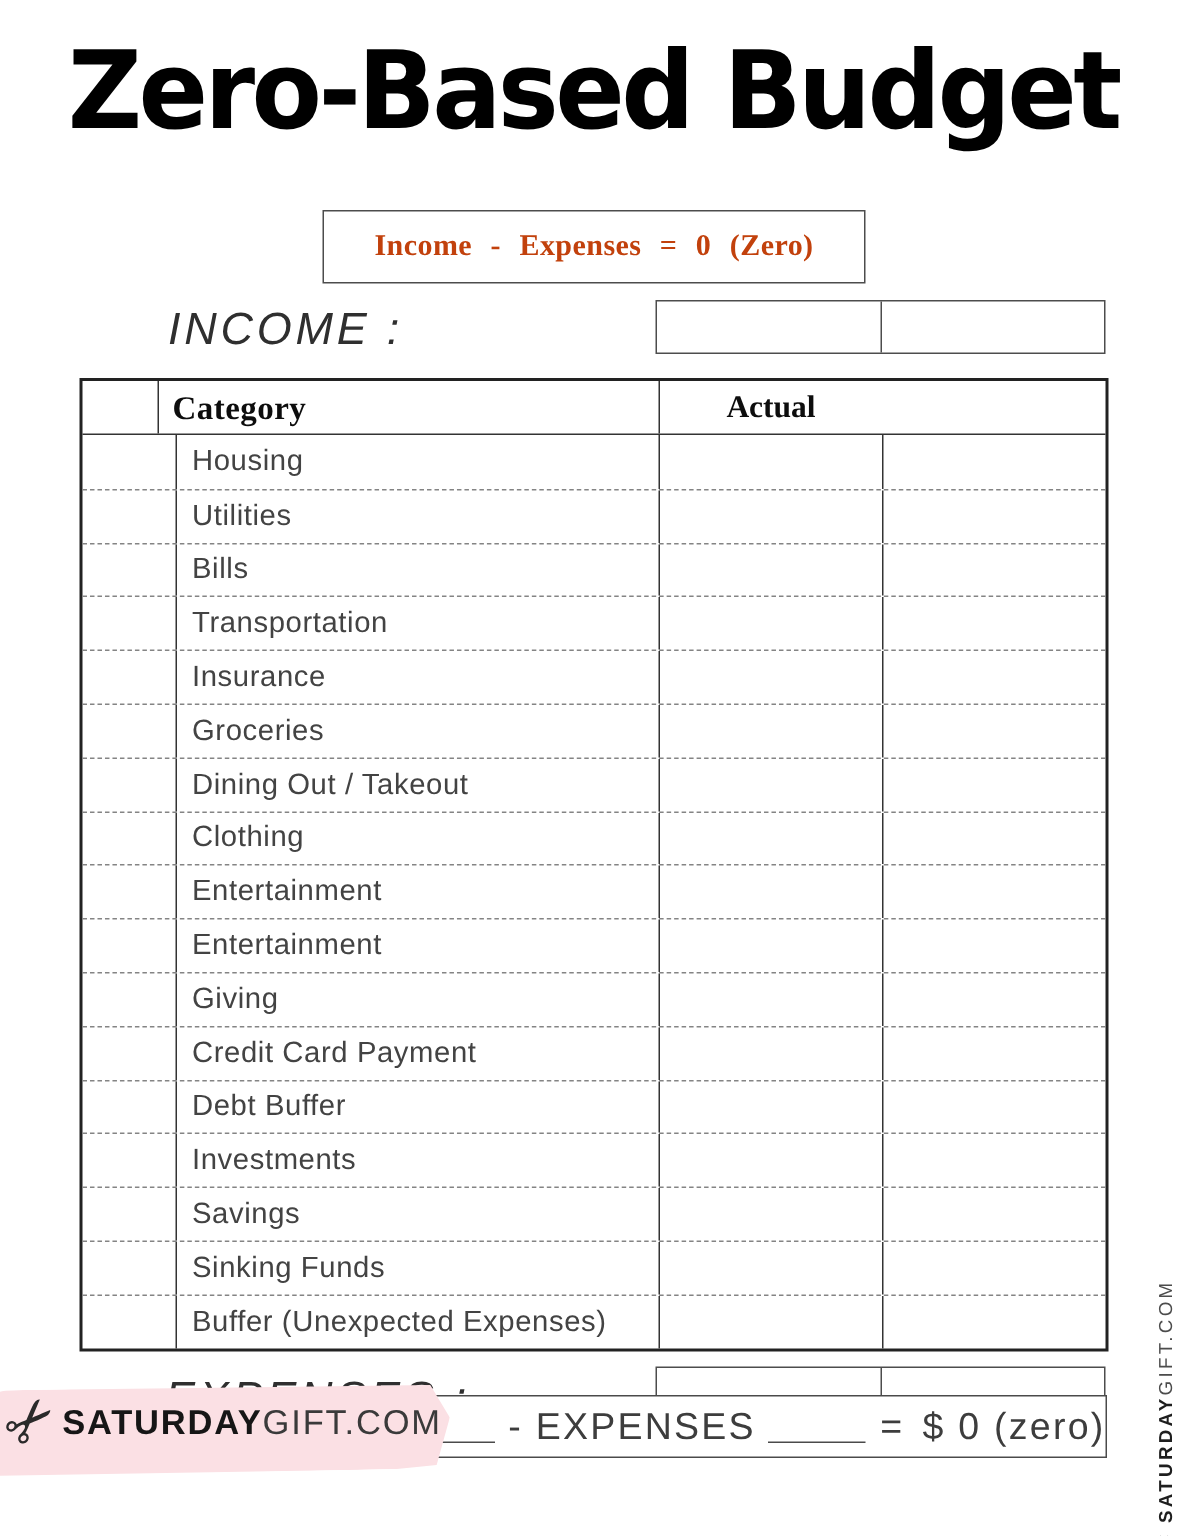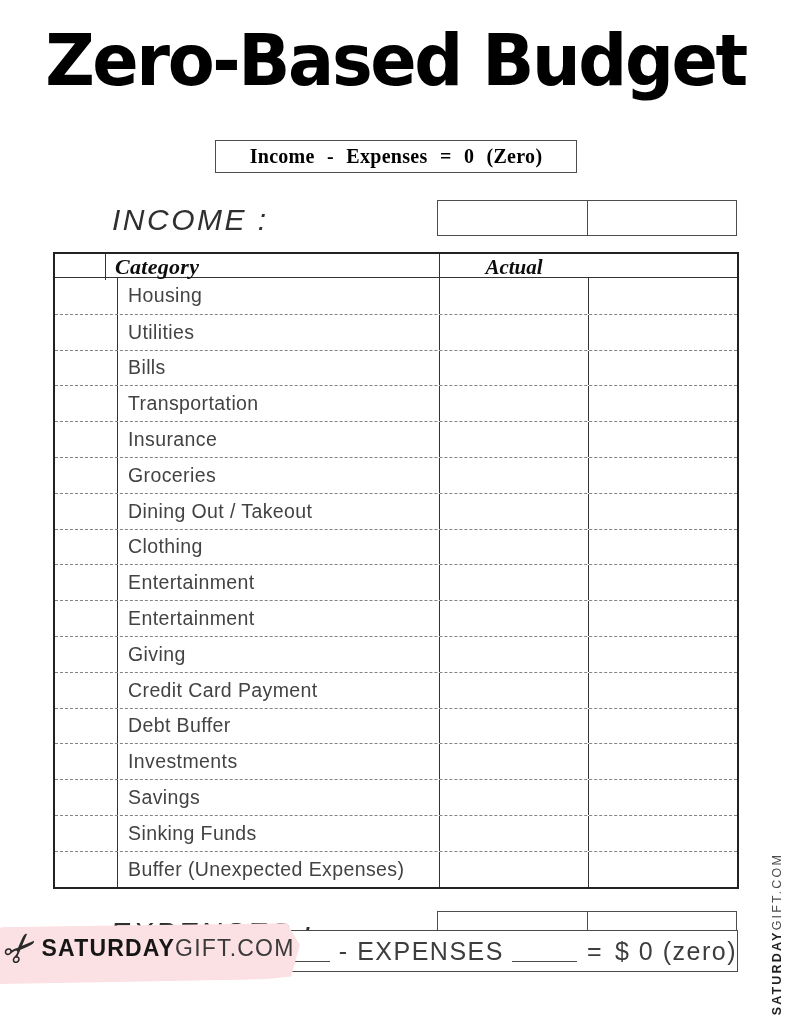--- a/index.html
+++ b/index.html
@@ -15,24 +15,24 @@
   .title {
     position:absolute; top:18px; left:0; width:791px; text-align:center;
     font-family:"DejaVu Sans", sans-serif; font-weight:bold;
     font-size:72px; letter-spacing:-2.5px; color:#000;
     transform:scaleX(.95); transform-origin:center;
     white-space:nowrap;
   }
 
   
   .formula-box {
-    position:absolute; left:215px; top:140px; width:362px; height:33px;
+    position:absolute; left:215px; top:140px; width:362px; height:49px;
     border:1px solid #4d4d4d; display:flex; align-items:center; justify-content:center;
     font-family:"Liberation Serif", serif; font-weight:bold; font-size:20px;
-    color:#000000; word-spacing:7px; letter-spacing:.3px;
+    color:#c2410c; word-spacing:7px; letter-spacing:.3px;
   }
 
   
   .section-label {
     position:absolute; font-size:30px; letter-spacing:2.5px; color:#2f2f2f;
     font-weight:400; white-space:nowrap;font-style:italic;
   }
   .income-label { left:112px; top:203px; }
   .expenses-label { left:110px; top:916px; }
 
@@ -48,21 +48,21 @@
 
   
   .budget-table {
     position:absolute; left:53px; top:252px; width:686px;
     border:2px solid #222; background:#fff;
   }
   .trow {
     display:grid; grid-template-columns:50px 334px 149px 149px;
     height:35.8px;
   }
-  .thead { height:24px; border-bottom:1.5px solid #333;font-style:italic; }
+  .thead { height:36px; border-bottom:1.5px solid #333; }
   .trow + .trow { border-top:1px dashed #848484; }
   .trow .cell + .cell { border-left:1.2px solid #333; }
   .trow .cell { display:flex; align-items:center; }
   .cat { padding-left:10px; font-size:19.5px; color:#434343; letter-spacing:.4px;margin-left:12px; }
   .hcat, .hval {
     font-family:"Liberation Serif", serif; font-weight:bold; color:#0d0d0d;
   }
   .hcat { padding-left:9px; font-size:22px; letter-spacing:.3px; }
   .hval { justify-content:center; font-size:21px; }
 

